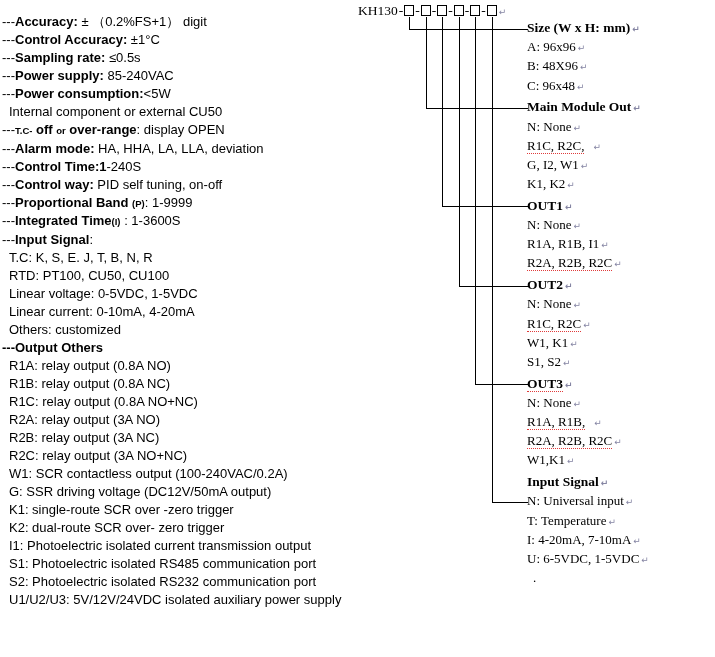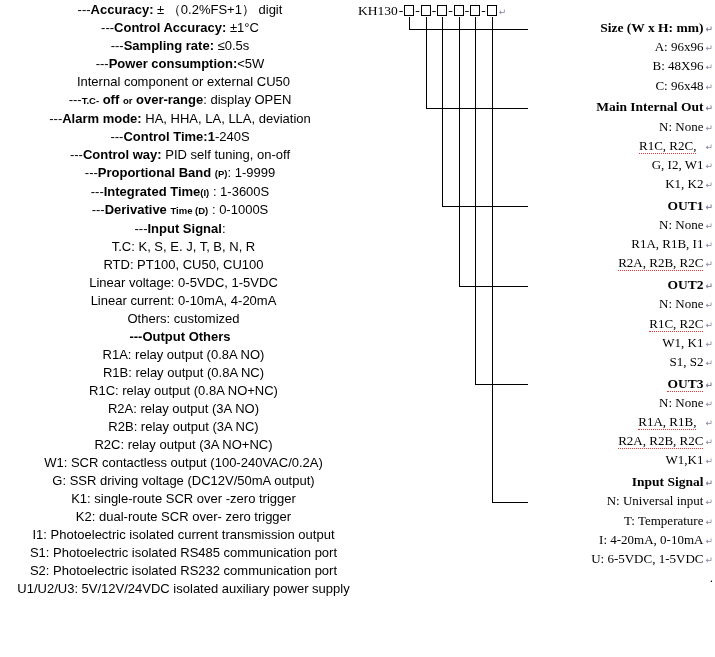--- a/index.html
+++ b/index.html
@@ -6,22 +6,22 @@
   #canvas{
     position:relative;
     width:715px;height:657px;
     background:#ffffff;
     overflow:hidden;
     font-family:"Liberation Sans",sans-serif;
     color:#000000;
   }
   
   #spec-list{
-    position:absolute;left:2px;top:1px;width:356px;
-    font-size:13px;line-height:17.95px;text-align:center;
+    position:absolute;left:2px;top:13px;width:356px;
+    font-size:13px;line-height:17.95px;
   }
   .spec-line{white-space:pre;}
   .spec-line.indent{padding-left:7px;}
   .seg-b{font-weight:bold;}
   .seg-sm{font-size:9.5px;font-weight:bold;}
   
   #model-line{
     position:absolute;left:358px;top:3px;
     font-family:"Liberation Serif",serif;
     font-size:13.5px;line-height:15px;white-space:pre;
@@ -29,21 +29,21 @@
   .model-box{
     display:inline-block;width:8px;height:9px;
     border:1px solid #000;background:#fff;
     vertical-align:-1px;
   }
   .model-sep{display:inline-block;padding:0 1px;}
   
   #option-col{
     position:absolute;left:527px;top:19px;width:186px;
     font-family:"Liberation Serif",serif;
-    font-size:13px;line-height:17.2px;text-align:right;
+    font-size:13px;line-height:17.2px;
   }
   .group-header{font-weight:bold;font-size:13.5px;white-space:pre;}
   .group:not(:first-child) .group-header{margin-top:2.5px;}
   .option-line{white-space:pre;}
   .sq{border-bottom:1px dotted #e03a3a;}
   .ret{
     font-family:"DejaVu Sans",sans-serif;
     font-size:9px;color:#8585a3;margin-left:2px;
   }
   .ret.gap{margin-left:9px;}
@@ -55,29 +55,29 @@
   }
 </style>
 </head>
 <body>
 
 <div id="canvas">
   <div id="spec-list">
       <div class="spec-line"><span class="">---</span><span class="seg-b ">Accuracy:</span><span class=""> ± （0.2%FS+1） digit</span></div>
       <div class="spec-line"><span class="">---</span><span class="seg-b ">Control Accuracy:</span><span class=""> ±1°C</span></div>
       <div class="spec-line"><span class="">---</span><span class="seg-b ">Sampling rate:</span><span class=""> ≤0.5s</span></div>
+      <div class="spec-line"><span class="">---</span><span class="seg-b ">Power supply:</span><span class=""> 85-240VAC</span></div>
       <div class="spec-line"><span class="">---</span><span class="seg-b ">Power consumption:</span><span class="">&lt;5W</span></div>
       <div class="spec-line indent"><span class="">Internal component or external CU50</span></div>
       <div class="spec-line"><span class="">---</span><span class="seg-b seg-sm">T.C-</span><span class="seg-b "> off </span><span class="seg-b seg-sm">or</span><span class="seg-b "> over-range</span><span class="">: display OPEN</span></div>
       <div class="spec-line"><span class="">---</span><span class="seg-b ">Alarm mode:</span><span class=""> HA, HHA, LA, LLA, deviation</span></div>
       <div class="spec-line"><span class="">---</span><span class="seg-b ">Control Time:1</span><span class="">-240S</span></div>
       <div class="spec-line"><span class="">---</span><span class="seg-b ">Control way:</span><span class=""> PID self tuning, on-off</span></div>
       <div class="spec-line"><span class="">---</span><span class="seg-b ">Proportional Band </span><span class="seg-b seg-sm">(P)</span><span class="">: 1-9999</span></div>
       <div class="spec-line"><span class="">---</span><span class="seg-b ">Integrated Time</span><span class="seg-b seg-sm">(I)</span><span class=""> : 1-3600S</span></div>
-      <div class="spec-line"><span class="">---</span><span class="seg-b ">Derivative </span><span class="seg-b seg-sm">Time (D)</span><span class=""> : 0-1000S</span></div>
       <div class="spec-line"><span class="">---</span><span class="seg-b ">Input Signal</span><span class="">:</span></div>
       <div class="spec-line indent"><span class="">T.C: K, S, E. J, T, B, N, R</span></div>
       <div class="spec-line indent"><span class="">RTD: PT100, CU50, CU100</span></div>
       <div class="spec-line indent"><span class="">Linear voltage: 0-5VDC, 1-5VDC</span></div>
       <div class="spec-line indent"><span class="">Linear current: 0-10mA, 4-20mA</span></div>
       <div class="spec-line indent"><span class="">Others: customized</span></div>
       <div class="spec-line"><span class="seg-b ">---Output Others</span></div>
       <div class="spec-line indent"><span class="">R1A: relay output (0.8A NO)</span></div>
       <div class="spec-line indent"><span class="">R1B: relay output (0.8A NC)</span></div>
       <div class="spec-line indent"><span class="">R1C: relay output (0.8A NO+NC)</span></div>
@@ -95,21 +95,21 @@
     </div>
   <div id="model-line"><span>KH130</span><span class="model-sep">-</span><span class="model-box"></span><span class="model-sep">-</span><span class="model-box"></span><span class="model-sep">-</span><span class="model-box"></span><span class="model-sep">-</span><span class="model-box"></span><span class="model-sep">-</span><span class="model-box"></span><span class="model-sep">-</span><span class="model-box"></span><span class="ret" style="color: rgb(133, 133, 163);">↵</span></div>
   <div id="option-col">
       <div class="group">
         <div class="group-header"><span>Size (W x H: mm)</span><span class="ret" style="color: rgb(133, 133, 163);">↵</span></div>
         <div class="option-line"><span>A: 96x96</span><span class="ret" style="color: rgb(133, 133, 163);">↵</span></div>
         <div class="option-line"><span>B: 48X96</span><span class="ret" style="color: rgb(133, 133, 163);">↵</span></div>
         <div class="option-line"><span>C: 96x48</span><span class="ret" style="color: rgb(133, 133, 163);">↵</span></div>
       </div>
       <div class="group">
-        <div class="group-header"><span>Main Internal Out</span><span class="ret" style="color: rgb(133, 133, 163);">↵</span></div>
+        <div class="group-header"><span>Main Module Out</span><span class="ret" style="color: rgb(133, 133, 163);">↵</span></div>
         <div class="option-line"><span>N: None</span><span class="ret" style="color: rgb(133, 133, 163);">↵</span></div>
         <div class="option-line"><span class="sq">R1C, R2C,</span><span class="ret gap" style="color: rgb(133, 133, 163);">↵</span></div>
         <div class="option-line"><span>G, I2, W1</span><span class="ret" style="color: rgb(133, 133, 163);">↵</span></div>
         <div class="option-line"><span>K1, K2</span><span class="ret" style="color: rgb(133, 133, 163);">↵</span></div>
       </div>
       <div class="group">
         <div class="group-header"><span>OUT1</span><span class="ret" style="color: rgb(133, 133, 163);">↵</span></div>
         <div class="option-line"><span>N: None</span><span class="ret" style="color: rgb(133, 133, 163);">↵</span></div>
         <div class="option-line"><span>R1A, R1B, I1</span><span class="ret" style="color: rgb(133, 133, 163);">↵</span></div>
         <div class="option-line"><span class="sq">R2A, R2B, R2C</span><span class="ret" style="color: rgb(133, 133, 163);">↵</span></div>
@@ -125,21 +125,21 @@
         <div class="group-header"><span class="sq">OUT3</span><span class="ret" style="color: rgb(133, 133, 163);">↵</span></div>
         <div class="option-line"><span>N: None</span><span class="ret" style="color: rgb(133, 133, 163);">↵</span></div>
         <div class="option-line"><span class="sq">R1A, R1B,</span><span class="ret gap" style="color: rgb(133, 133, 163);">↵</span></div>
         <div class="option-line"><span class="sq">R2A, R2B, R2C</span><span class="ret" style="color: rgb(133, 133, 163);">↵</span></div>
         <div class="option-line"><span>W1,K1</span><span class="ret" style="color: rgb(133, 133, 163);">↵</span></div>
       </div>
       <div class="group">
         <div class="group-header"><span>Input Signal</span><span class="ret" style="color: rgb(133, 133, 163);">↵</span></div>
         <div class="option-line"><span>N: Universal input</span><span class="ret" style="color: rgb(133, 133, 163);">↵</span></div>
         <div class="option-line"><span>T: Temperature</span><span class="ret" style="color: rgb(133, 133, 163);">↵</span></div>
-        <div class="option-line"><span>I: 4-20mA, 0-10mA</span><span class="ret" style="color: rgb(133, 133, 163);">↵</span></div>
+        <div class="option-line"><span>I: 4-20mA, 7-10mA</span><span class="ret" style="color: rgb(133, 133, 163);">↵</span></div>
         <div class="option-line"><span>U: 6-5VDC, 1-5VDC</span><span class="ret" style="color: rgb(133, 133, 163);">↵</span></div>
       </div>
       <div class="option-line trailing-dot">.</div>
     </div>
   <svg id="connectors" width="715" height="657" shape-rendering="crispEdges">
       <line x1="409.5" y1="17" x2="409.5" y2="29.5" stroke="#000000" stroke-width="1"></line>
       <line x1="409.5" y1="29.5" x2="528" y2="29.5" stroke="#000000" stroke-width="1"></line>
       <line x1="426.5" y1="17" x2="426.5" y2="108.5" stroke="#000000" stroke-width="1"></line>
       <line x1="426.5" y1="108.5" x2="528" y2="108.5" stroke="#000000" stroke-width="1"></line>
       <line x1="442.5" y1="17" x2="442.5" y2="206.5" stroke="#000000" stroke-width="1"></line>

